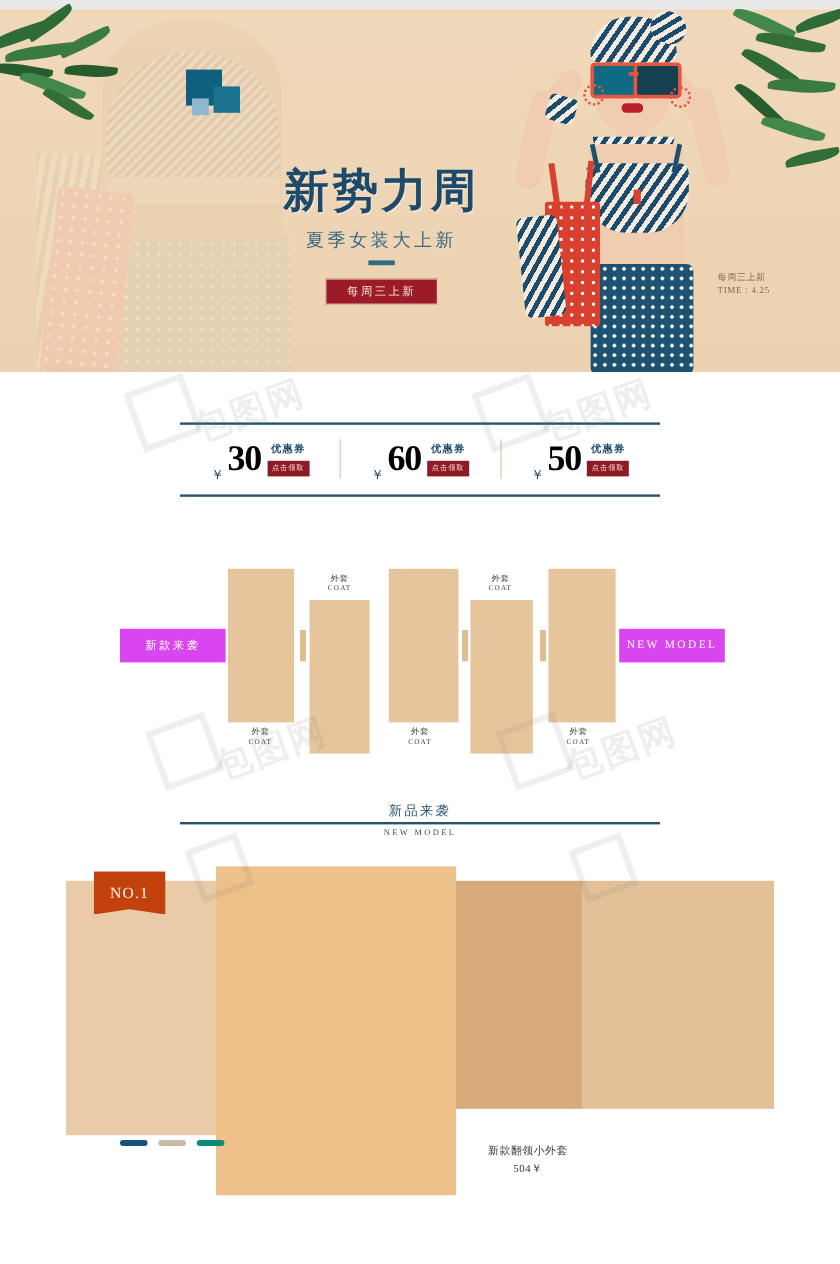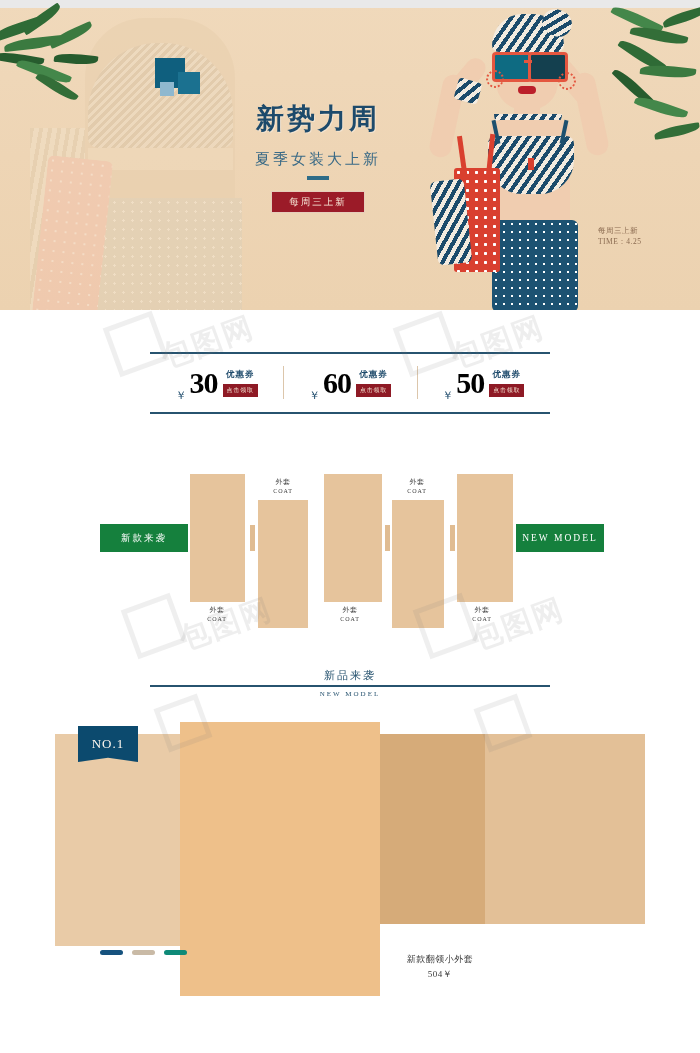--- a/index.html
+++ b/index.html
@@ -40,23 +40,23 @@
   .sq1{position:absolute;left:155px;top:58px;width:30px;height:30px;background:#0f5f7e;}
   .sq2{position:absolute;left:178px;top:72px;width:22px;height:22px;background:#1b7190;}
   .sq3{position:absolute;left:160px;top:82px;width:14px;height:14px;background:#8fb8cf;}
 
   
   .leafgrp{position:absolute;pointer-events:none;}
   .leaf{position:absolute;background:#2f6b36;border-radius:60% 8% 60% 8%;}
 
   
   .hero-text{position:absolute;left:218px;top:96px;width:200px;text-align:center;}
-  .hero-title{font-size:28px;line-height:46px;color:#1d4a6b;font-weight:bold;
+  .hero-title{font-size:38px;line-height:46px;color:#1d4a6b;font-weight:bold;
       letter-spacing:3px;font-family:"Liberation Serif",serif;
-      text-shadow:1px 1px 0 rgba(255,255,255,.35);}
+      text-shadow:1px 1px 0 rgba(255,255,255,.35);margin-top:41px;}
   .hero-sub{font-size:15px;color:#3a6a86;letter-spacing:3px;margin-top:8px;}
   .hero-dash{width:22px;height:4px;background:#2e6c88;margin:7px auto 0;}
   .hero-poem{margin-top:9px;font-size:8.5px;line-height:12px;color:#9d3b35;
       letter-spacing:1.2px;font-weight:bold;}
   .hero-btn{margin:11px auto 0;width:92px;height:20px;background:#9b1b28;
       border:1px solid #e6cdbb;color:#f6e4d5;font-size:9.5px;letter-spacing:2px;
       display:flex;align-items:center;justify-content:center;cursor:pointer;}
 
   
   .model{position:absolute;left:430px;top:8px;width:200px;height:302px;}
@@ -85,34 +85,34 @@
   .cp-btn{margin-top:3px;background:#8e1a25;color:#f3dfcf;font-size:6px;letter-spacing:.8px;
       padding:2px 4px;cursor:pointer;}
 
   
   .grid{position:absolute;left:0;top:460px;width:700px;height:180px;}
   .gblock{position:absolute;background:#e6c49c;}
   .gsep{position:absolute;width:5px;height:26px;background:#e0bc92;top:65px;}
   .glabel{position:absolute;text-align:center;font-size:7px;color:#3c3c3c;line-height:9px;
       letter-spacing:.5px;width:60px;}
   .glabel .en{font-size:6px;letter-spacing:1px;}
-  .gbanner{position:absolute;top:64px;height:28px;background:#15803d;
+  .gbanner{position:absolute;top:64px;height:28px;background:#d946ef;
       display:flex;align-items:center;justify-content:center;
       color:#fff;font-size:9.5px;letter-spacing:2px;}
 
   
   .sect{position:absolute;left:150px;top:668px;width:400px;text-align:center;}
   .sect-cn{font-size:11px;color:#27536f;letter-spacing:2px;}
   .sect-rule{position:relative;height:1.5px;background:#27536f;margin:2px 0 3px;}
   .sect-en{font-size:7px;color:#27536f;letter-spacing:2px;}
 
   
   .show{position:absolute;left:0;top:722px;width:700px;height:290px;}
   .sb{position:absolute;}
-  .ribbon{position:absolute;left:78px;top:726px;width:60px;height:36px;background:#0c4a6e;
+  .ribbon{position:absolute;left:78px;top:726px;width:60px;height:36px;background:#c2410c;
       color:#fff7ef;font-size:13px;letter-spacing:1px;display:flex;align-items:center;
       justify-content:center;
       clip-path:polygon(0 0,100% 0,100% 100%,50% 88%,0 100%);
       box-shadow:1px 2px 3px rgba(0,0,0,.18);}
   .swatches{position:absolute;left:100px;top:950px;display:flex;gap:9px;}
   .sw{width:23px;height:5px;border-radius:3px;}
   .pname{position:absolute;left:380px;top:952px;width:120px;text-align:center;
       font-size:9px;color:#3b3b3b;line-height:15px;letter-spacing:.5px;}
 
   

